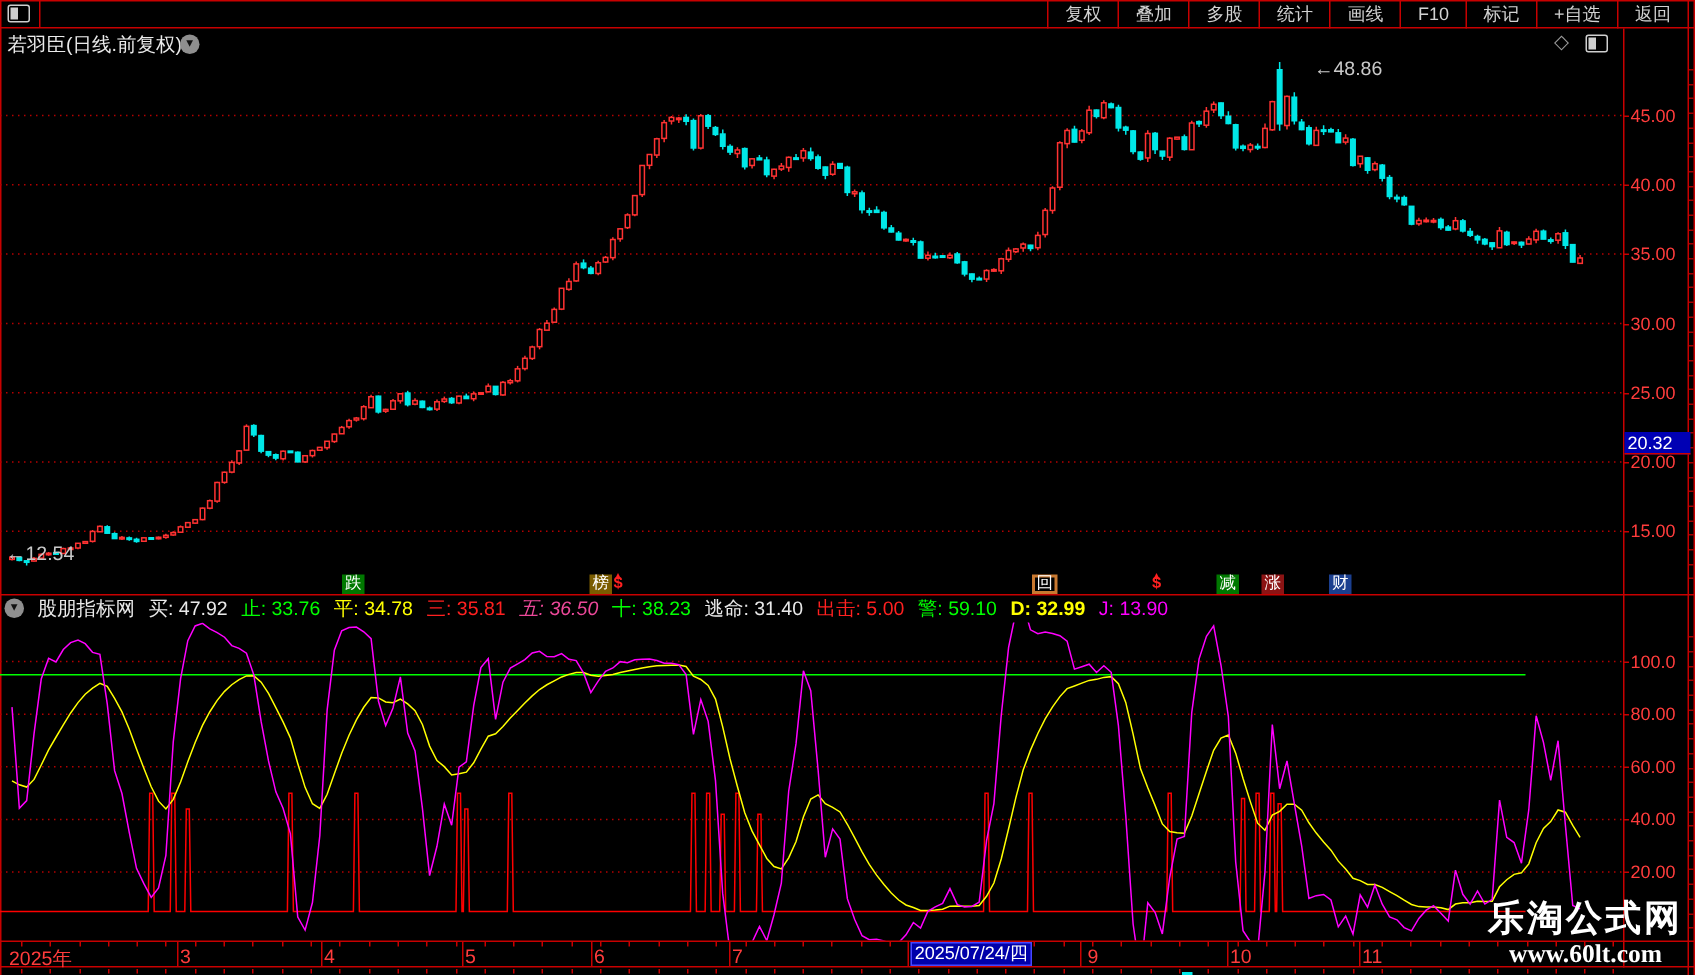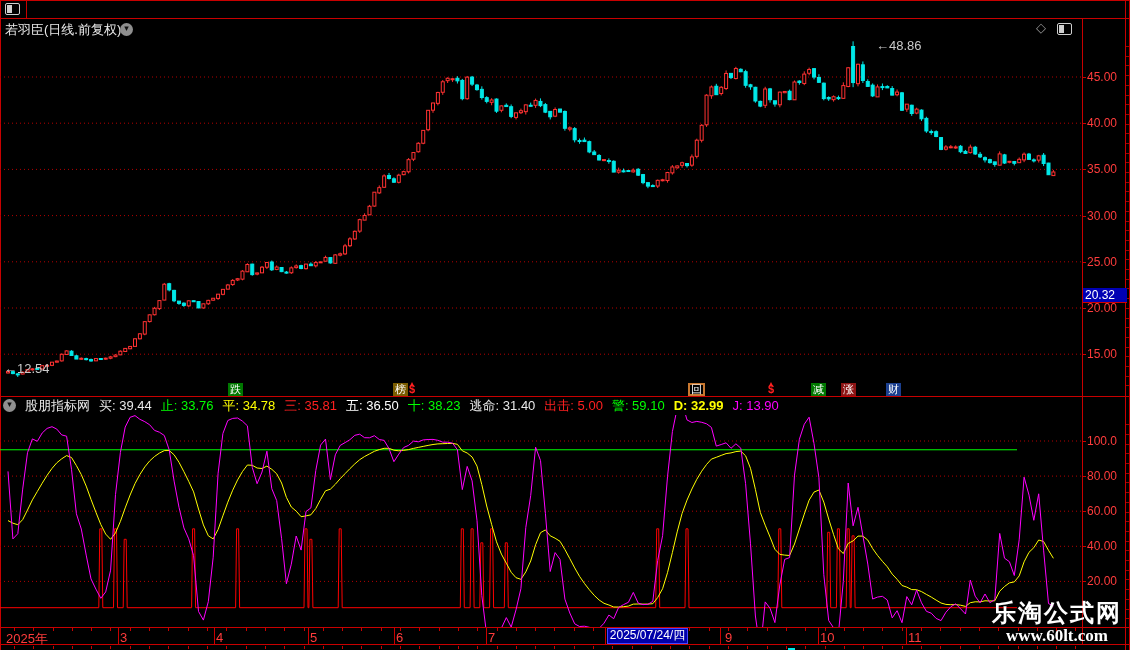--- a/index.html
+++ b/index.html
@@ -61,20 +61,31 @@
 
 <div id="app">
 
   <div class="hline" style="left:0;top:0;width:1130px;"></div>
   <div class="vline" style="left:0;top:0;height:650px;"></div>
   <div class="vline" style="left:1129px;top:0;height:650px;"></div>
 
   <div id="tb-icon-cell">
     <span class="winicon" style="margin:3px 0 0 5px;"><i></i></span>
   </div>
+  <div id="tb-right">
+      <span class="tbr-item">复权</span>
+      <span class="tbr-item">叠加</span>
+      <span class="tbr-item">多股</span>
+      <span class="tbr-item">统计</span>
+      <span class="tbr-item">画线</span>
+      <span class="tbr-item">F10</span>
+      <span class="tbr-item">标记</span>
+      <span class="tbr-item">+自选</span>
+      <span class="tbr-item">返回</span>
+    </div>
   <div class="hline" style="left:0;top:18px;width:1130px;"></div>
 
   <span id="stock-title">若羽臣(日线.前复权)</span>
   <span id="title-chev" class="chev">▾</span>
   <span id="diamond-icon">◇</span>
   <span id="win2" class="winicon">
       <i></i>
     </span>
 
   <svg id="main-svg" width="1082" height="345">
@@ -528,25 +539,25 @@
       <div class="tag " style="left: 811px; background: rgb(0, 120, 0);">减</div>
       <div class="tag " style="left: 841px; background: rgb(140, 20, 20);">涨</div>
       <div class="tag " style="left: 886px; background: rgb(27, 63, 143);">财</div>
     </div>
 
   <div class="hline" style="left:0;top:396px;width:1130px;"></div>
 
   <div id="ind-header">
     <span class="chev">▾</span>
     <span class="fld" style="color:#eaeaea">股朋指标网</span>
-  <span class="fld" style="color: rgb(232, 232, 232);">买: 39.44</span>
+  <span class="fld" style="color: rgb(232, 232, 232);">买: 47.92</span>
       <span class="fld" style="color: rgb(0, 255, 0);">止: 33.76</span>
       <span class="fld" style="color: rgb(255, 255, 0);">平: 34.78</span>
       <span class="fld" style="color: rgb(255, 32, 32);">三: 35.81</span>
-      <span class="fld" style="color: #ffffff;">五: 36.50</span>
+      <span class="fld" style="color: #ec4899; font-style: italic;">五: 36.50</span>
       <span class="fld" style="color: rgb(0, 255, 0); text-align: center;">十: 38.23</span>
       <span class="fld" style="color: rgb(232, 232, 232);">逃命: 31.40</span>
       <span class="fld" style="color: rgb(255, 32, 32);">出击: 5.00</span>
       <span class="fld" style="color: rgb(0, 255, 0);">警: 59.10</span>
       <span class="fld" style="color: rgb(255, 255, 0); font-weight: bold;">D: 32.99</span>
       <span class="fld" style="color: rgb(255, 0, 255);">J: 13.90</span>
     </div>
 
   <svg id="ind-svg" width="1082" height="212">
       <line x1="0" y1="26" x2="1082" y2="26" stroke="#b40000" stroke-width="1" stroke-dasharray="1,3"></line>

